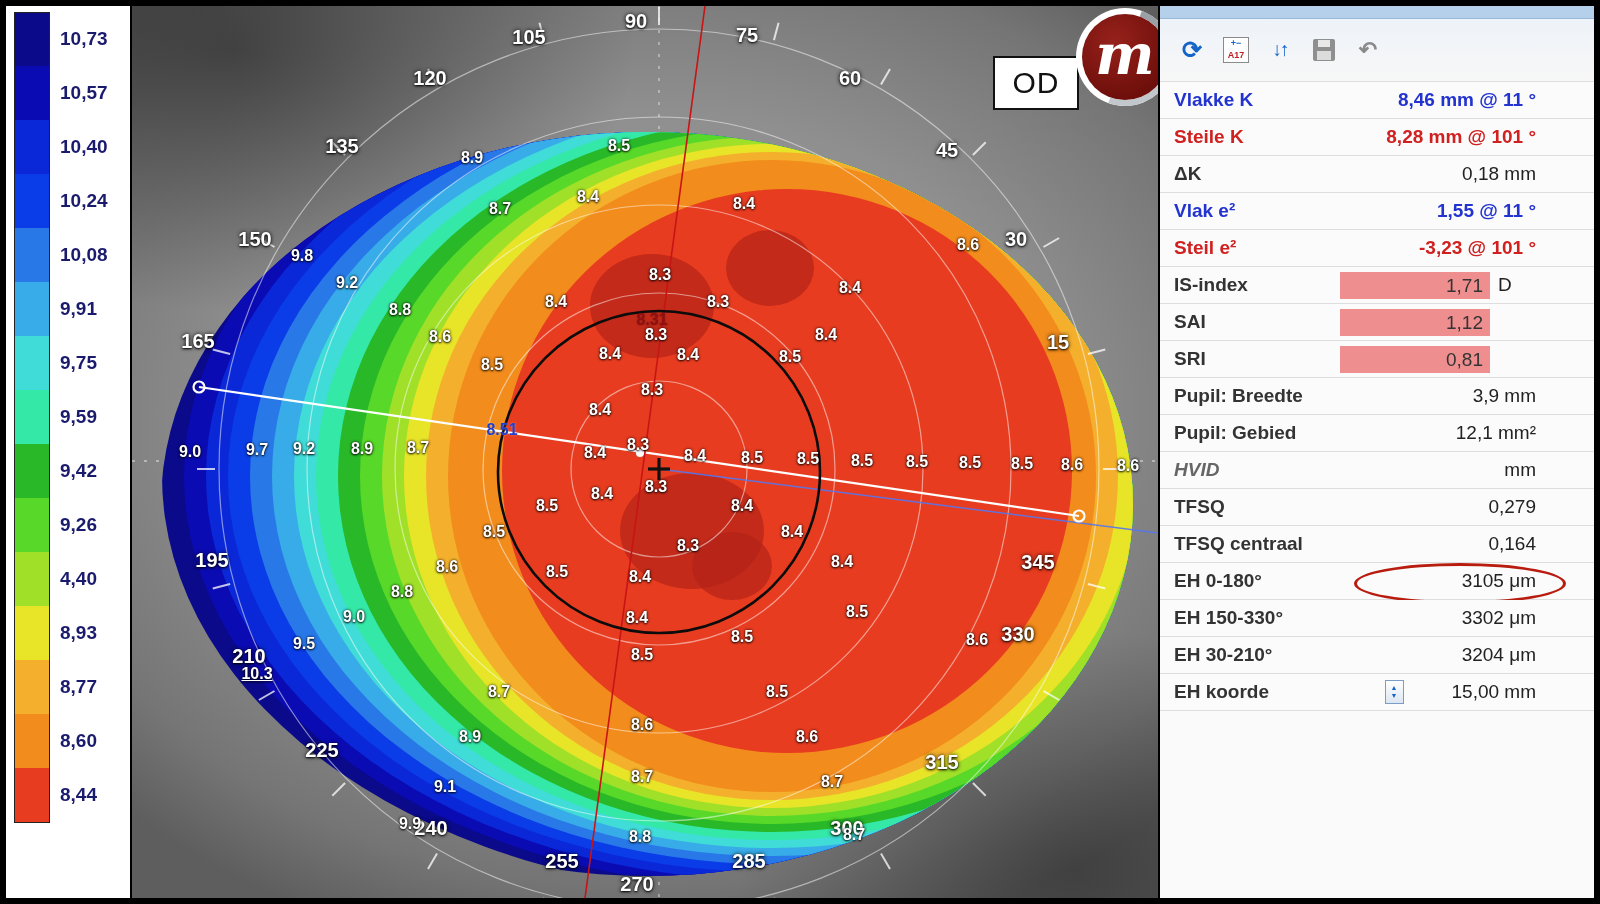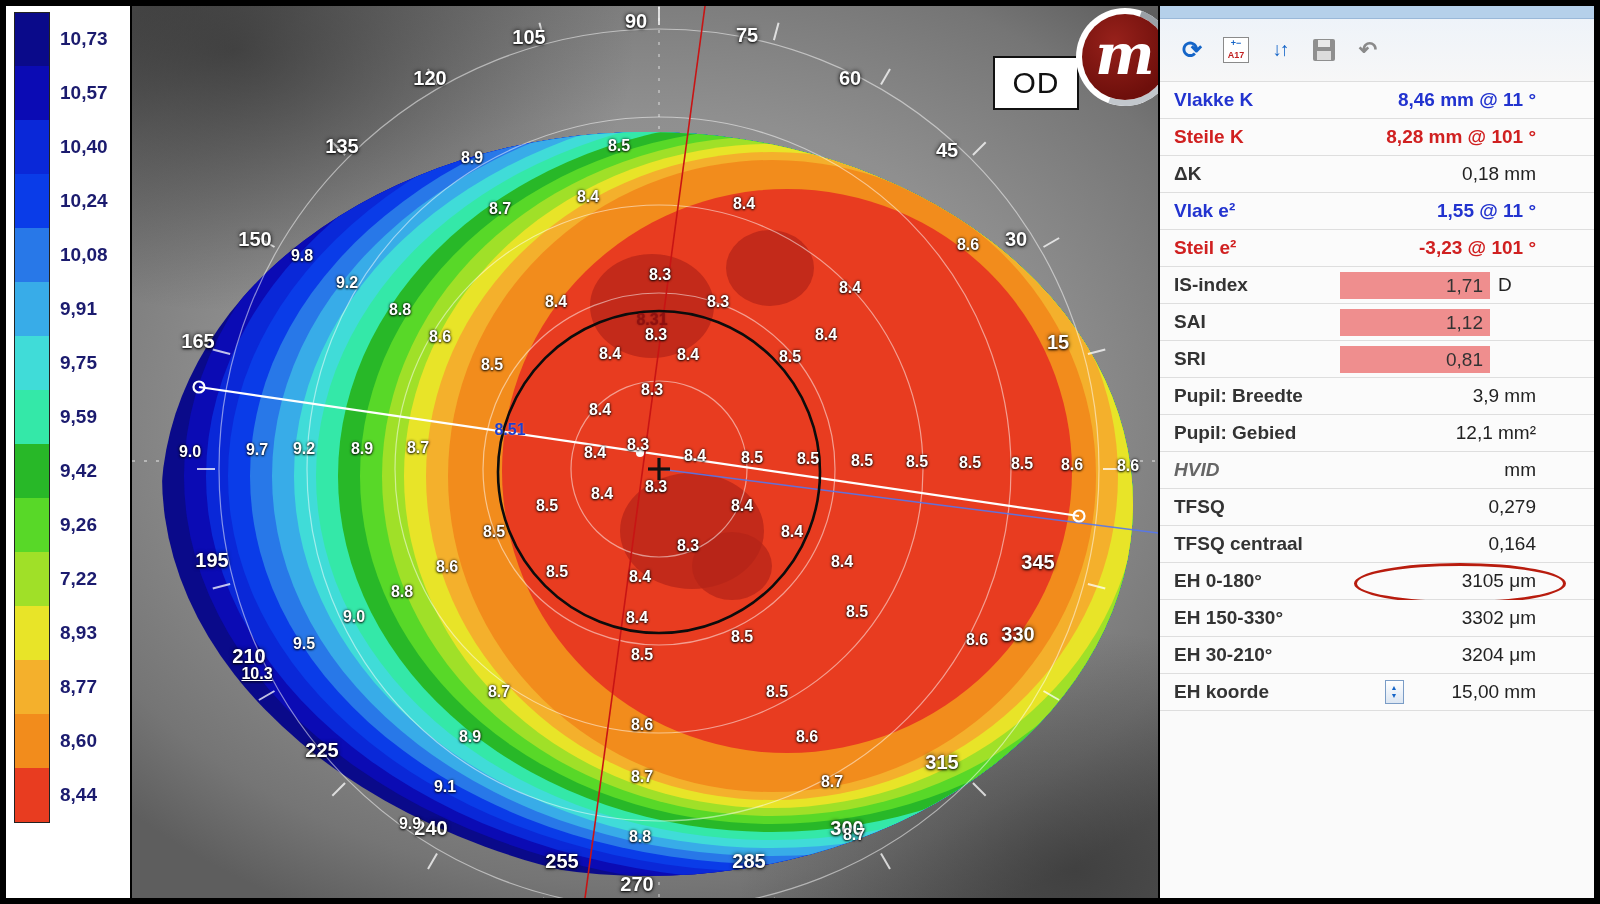--- a/index.html
+++ b/index.html
@@ -114,21 +114,21 @@
       <div class="scale-row">
         <span class="swatch" style="background: rgb(40, 184, 40);"></span>
         <span class="scale-label">9,42</span>
       </div>
       <div class="scale-row">
         <span class="swatch" style="background: rgb(88, 216, 40);"></span>
         <span class="scale-label">9,26</span>
       </div>
       <div class="scale-row">
         <span class="swatch" style="background: rgb(160, 224, 40);"></span>
-        <span class="scale-label">7,22</span>
+        <span class="scale-label">4,40</span>
       </div>
       <div class="scale-row">
         <span class="swatch" style="background: rgb(232, 228, 40);"></span>
         <span class="scale-label">8,93</span>
       </div>
       <div class="scale-row">
         <span class="swatch" style="background: rgb(244, 176, 44);"></span>
         <span class="scale-label">8,77</span>
       </div>
       <div class="scale-row">
@@ -302,21 +302,21 @@
         <span class="map-num" style="left: 510px; top: 719px;">8.6</span>
         <span class="map-num" style="left: 675px; top: 731px;">8.6</span>
         <span class="map-num" style="left: 338px; top: 731px;">8.9</span>
         <span class="map-num" style="left: 510px; top: 771px;">8.7</span>
         <span class="map-num" style="left: 700px; top: 776px;">8.7</span>
         <span class="map-num" style="left: 313px; top: 781px;">9.1</span>
         <span class="map-num" style="left: 278px; top: 818px;">9.9</span>
         <span class="map-num" style="left: 508px; top: 831px;">8.8</span>
         <span class="map-num" style="left: 722px; top: 829px;">8.7</span>
         <span class="apex-num" style="left: 520px; top: 314px;">8.31</span>
-        <span class="flat-num" style="left: 378px; top: 424px; text-align: right;">8.51</span>
+        <span class="flat-num" style="left: 370px; top: 424px; text-align: right;">8.51</span>
       </div>
     <div class="od-box">
       <span>OD</span>
     </div>
     <div class="logo">
       <div class="logo-circle">m</div>
     </div>
   </div>
 
   <div class="right-panel">

